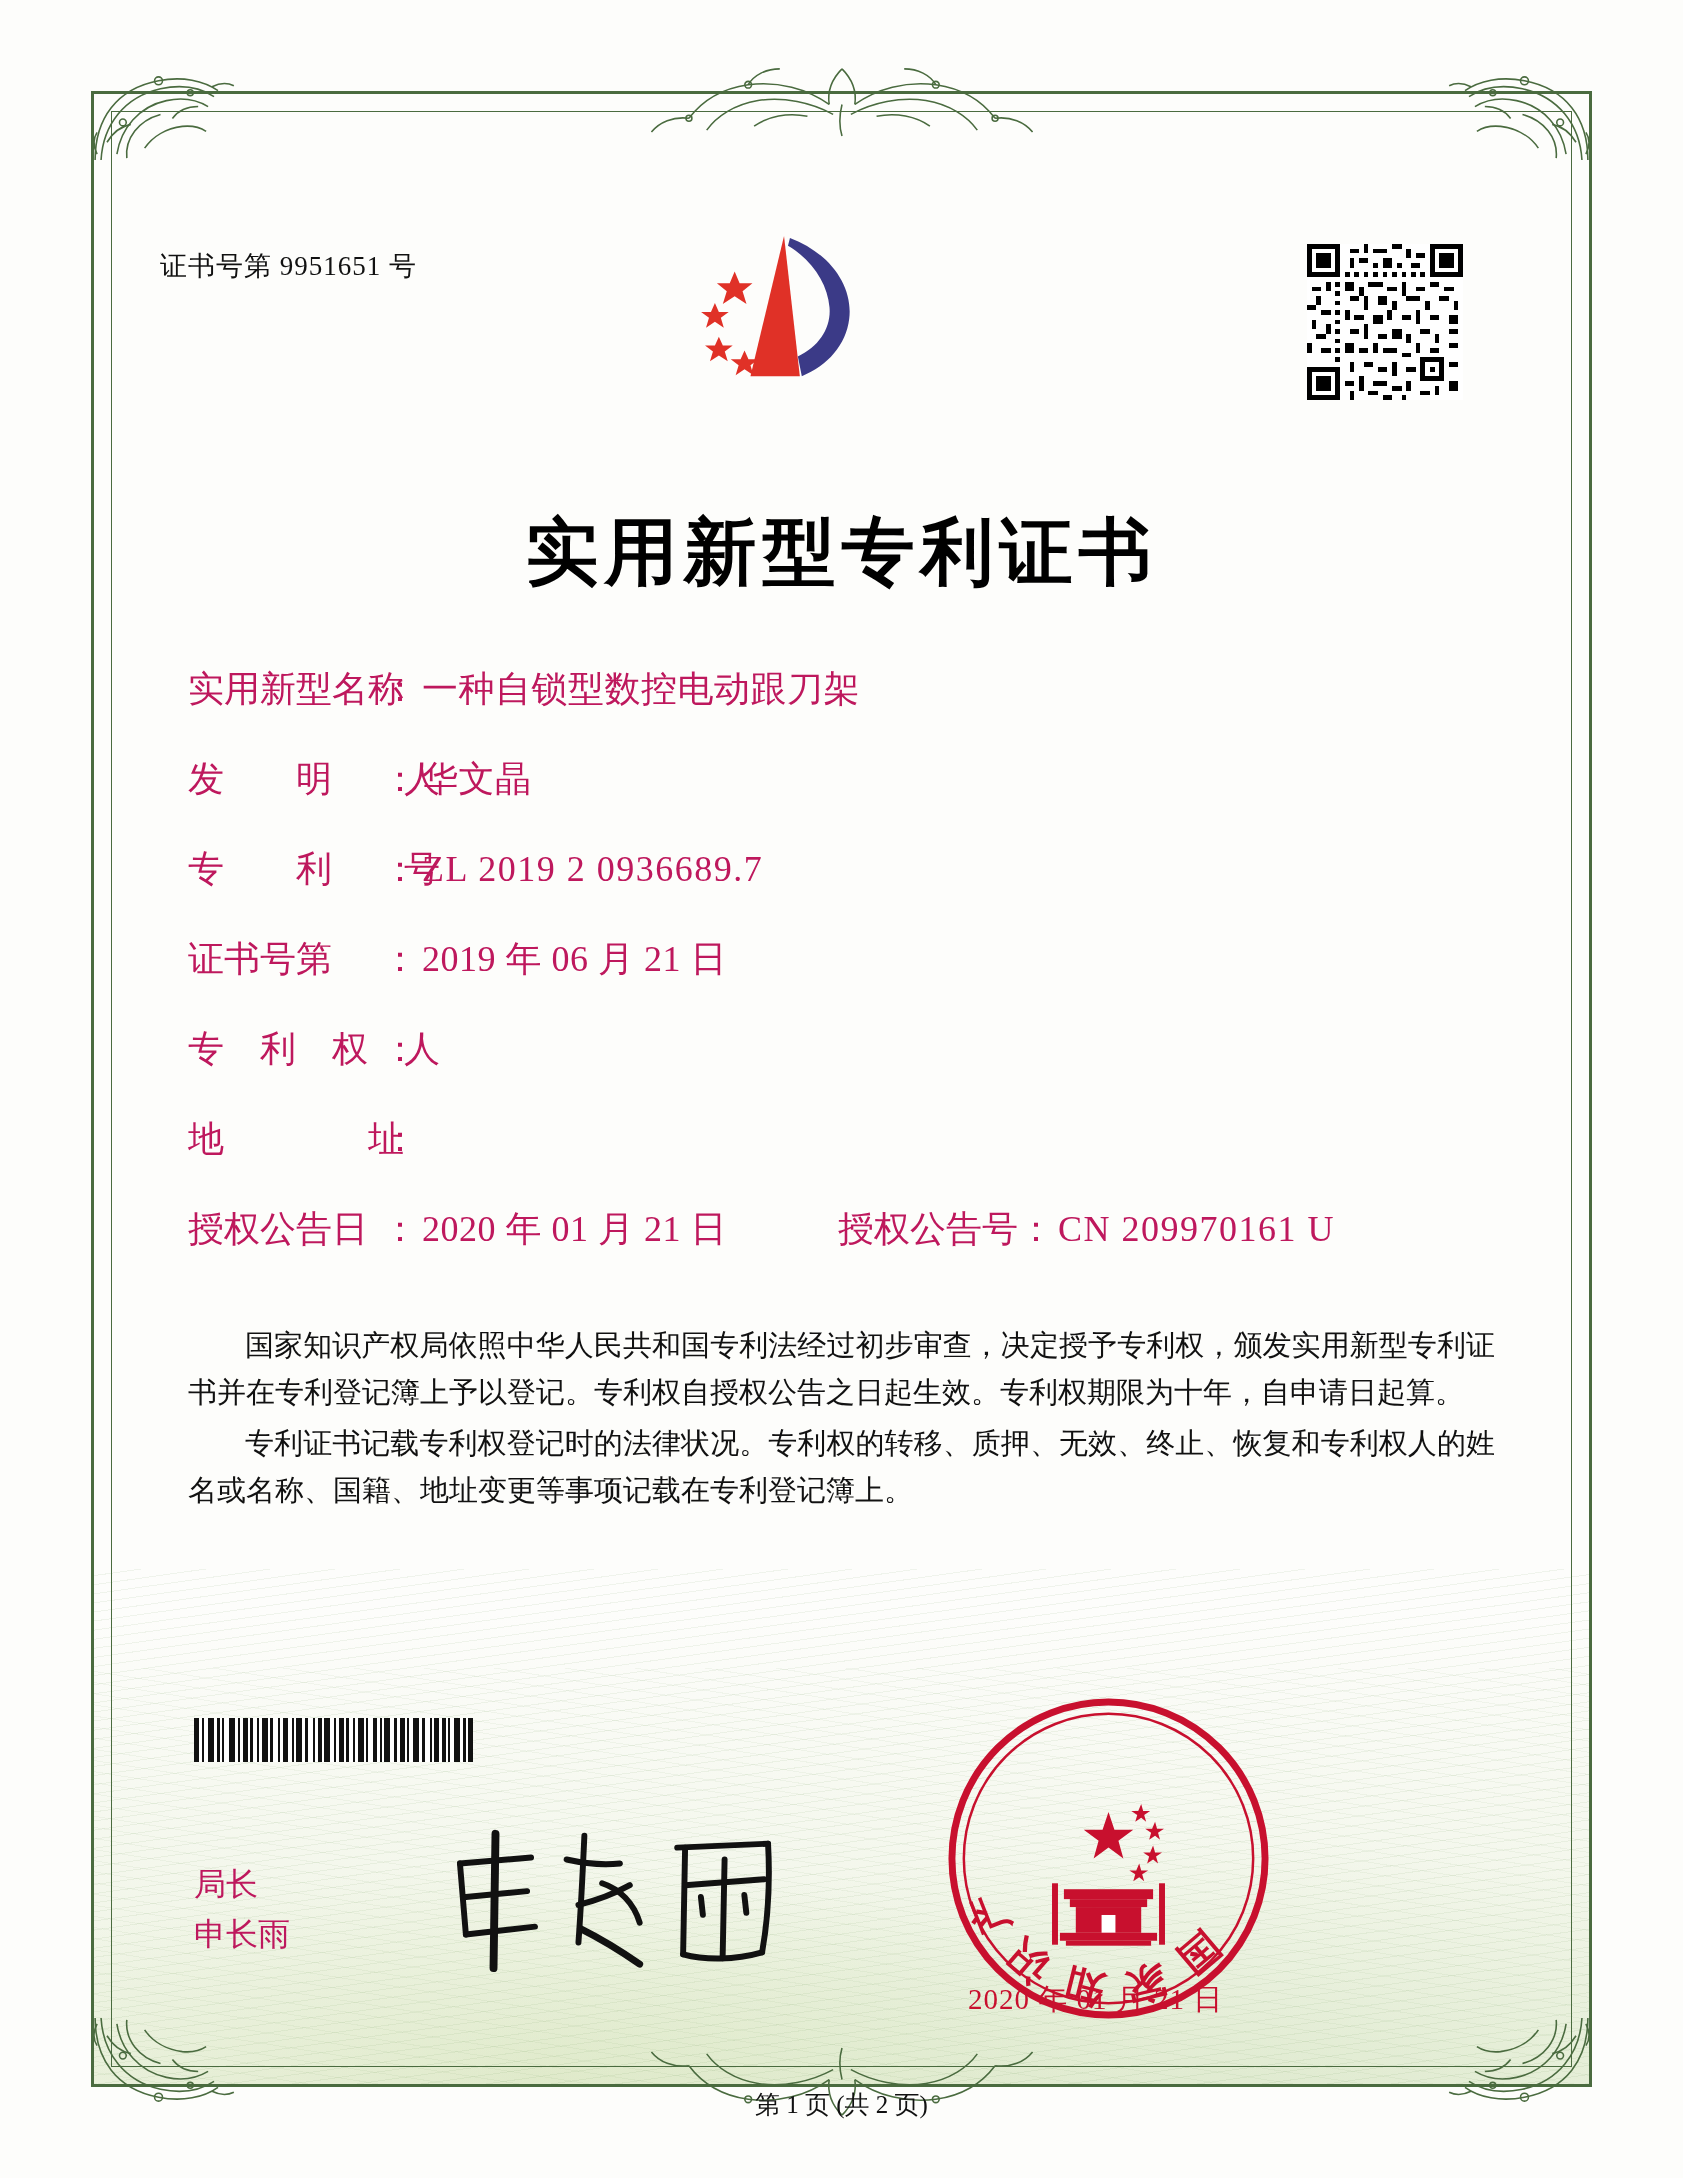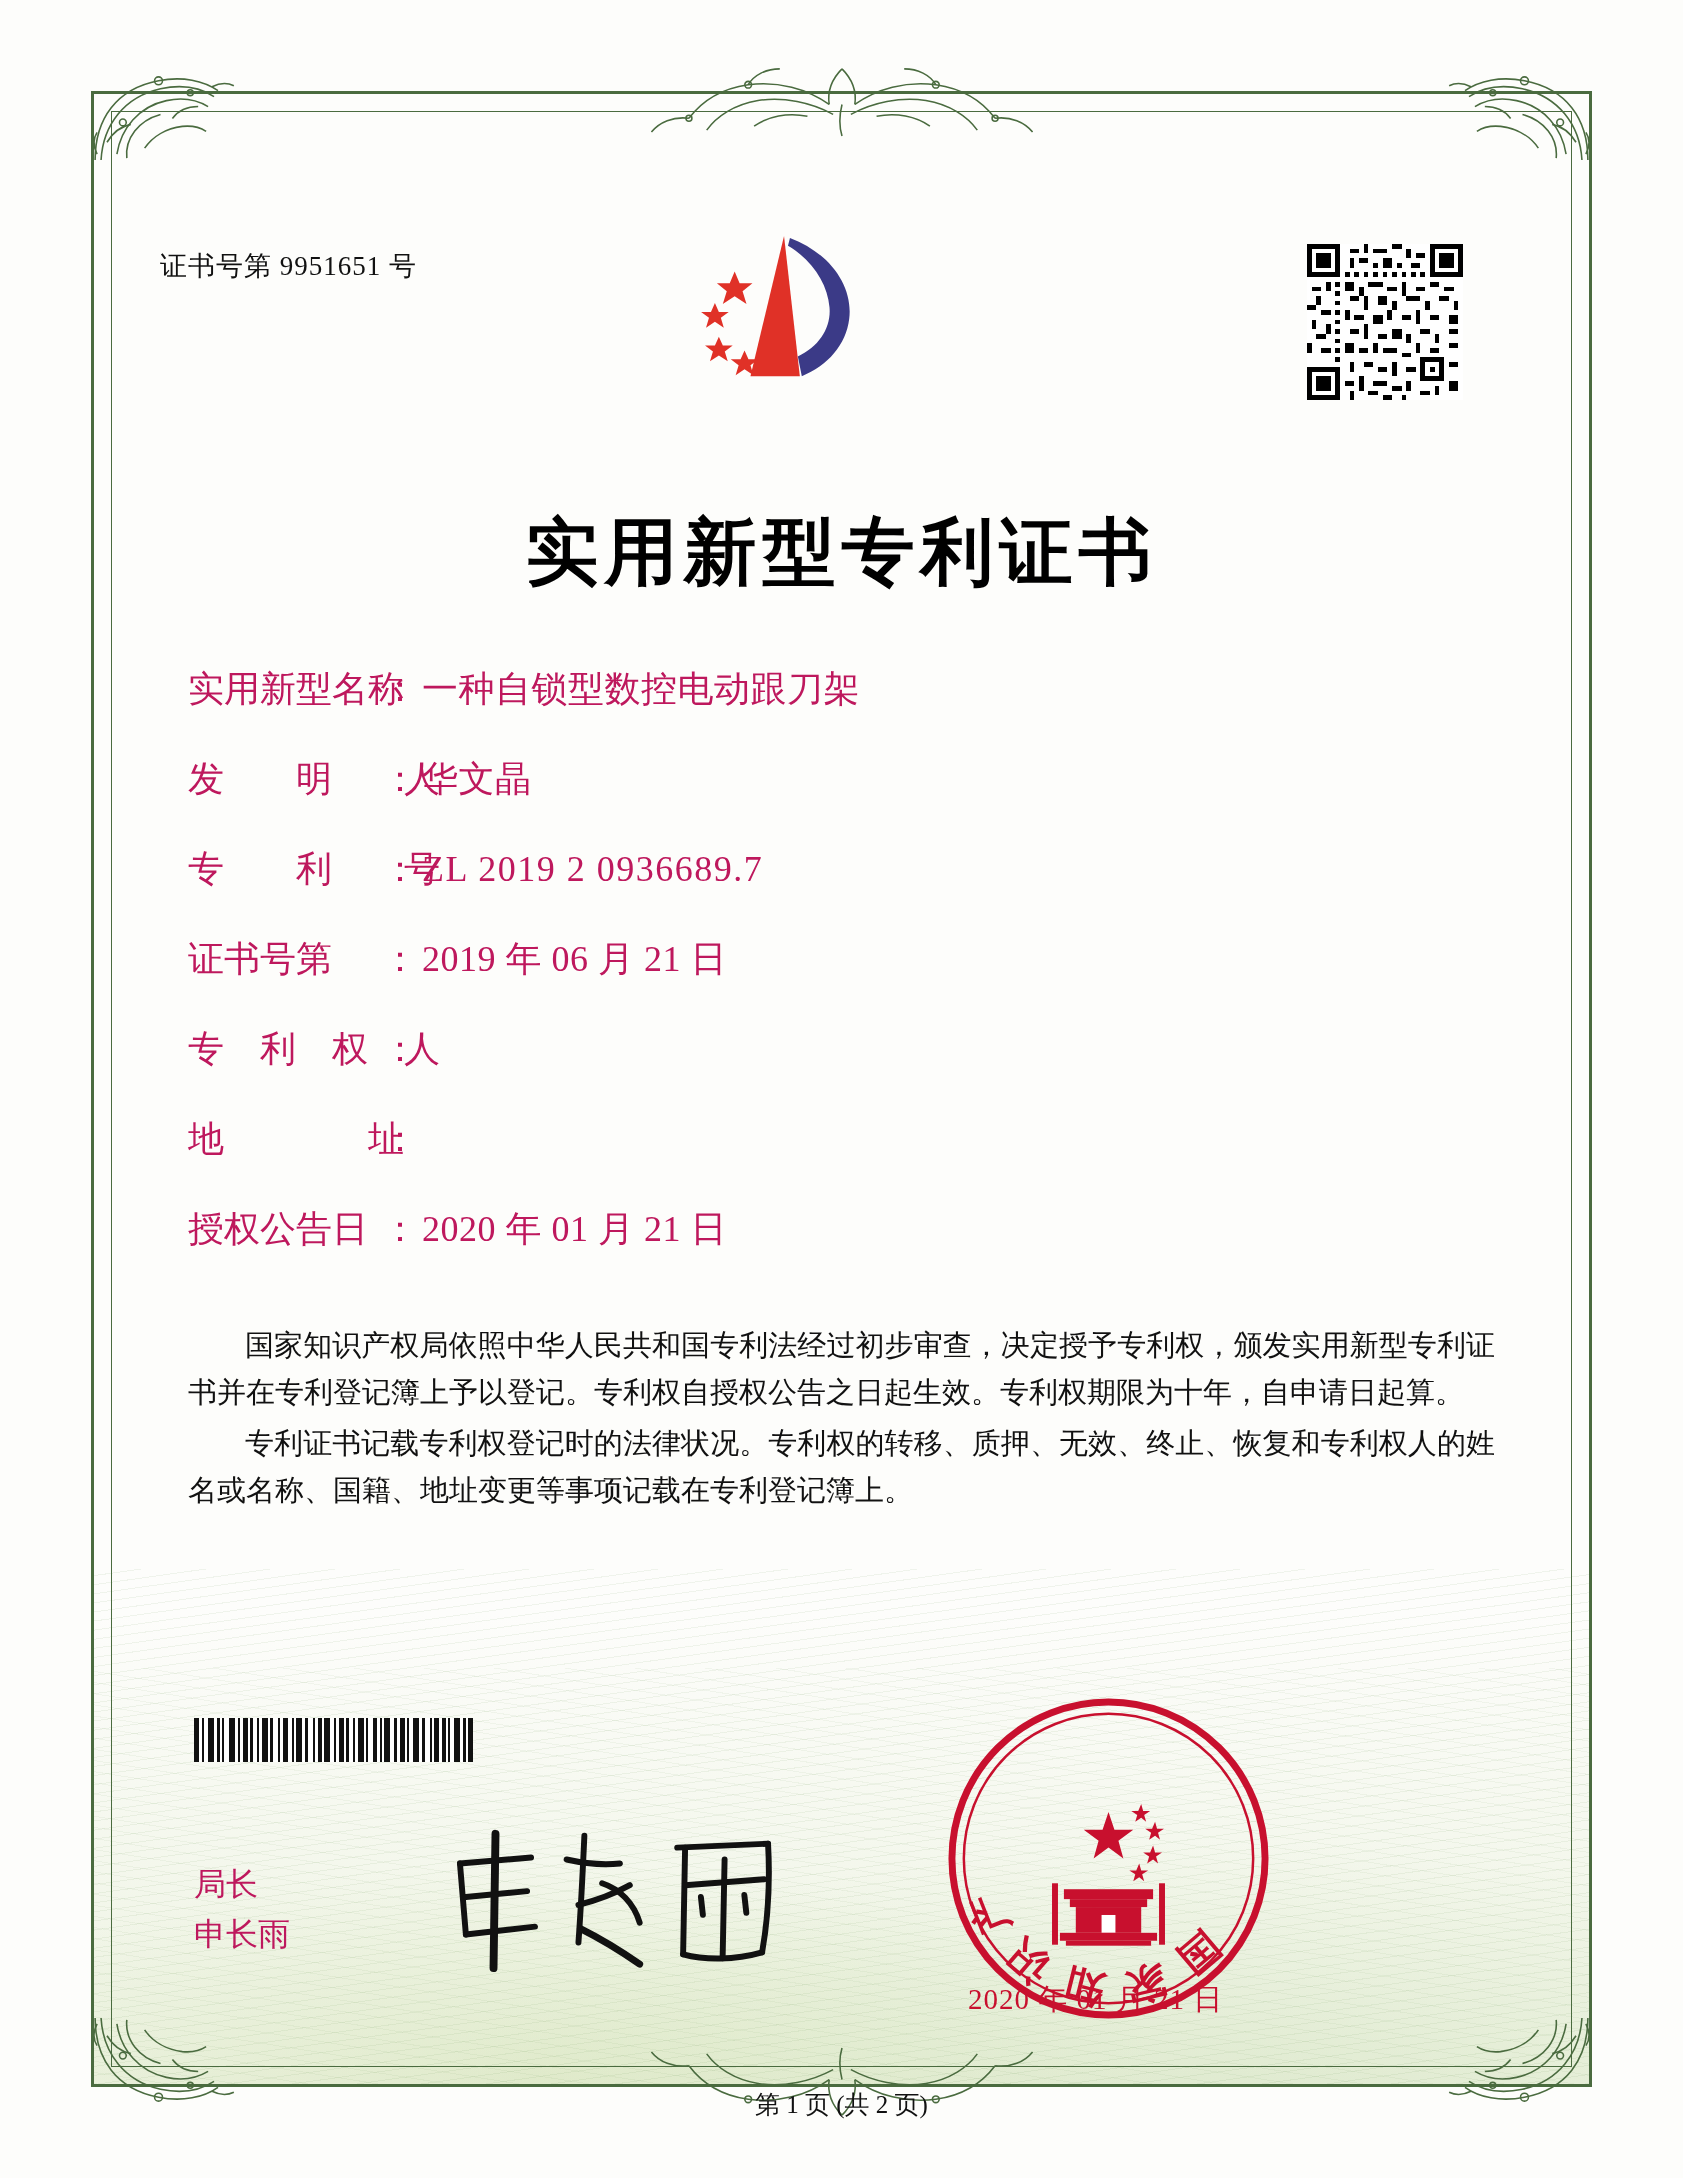--- a/index.html
+++ b/index.html
@@ -569,20 +569,23 @@
 
     <div class="field-row">
       <span class="field-label sp1">地　　　　址</span>
       <span class="colon">：</span>
     </div>
 
     <div class="field-row two-col">
       <span class="field-label sp1">授权公告日</span>
       <span class="colon">：</span>
       <span class="field-value">2020 年 01 月 21 日</span>
+      <span class="second">
+        <span class="second-label">授权公告号</span><span class="colon">：</span><span class="field-value mono">CN 209970161 U</span>
+      </span>
     </div>
 
   </div>
 
   <div class="paras">
     <p>国家知识产权局依照中华人民共和国专利法经过初步审查，决定授予专利权，颁发实用新型专利证书并在专利登记簿上予以登记。专利权自授权公告之日起生效。专利权期限为十年，自申请日起算。</p>
     <p>专利证书记载专利权登记时的法律状况。专利权的转移、质押、无效、终止、恢复和专利权人的姓名或名称、国籍、地址变更等事项记载在专利登记簿上。</p>
   </div>
 
   <div class="barcode">

